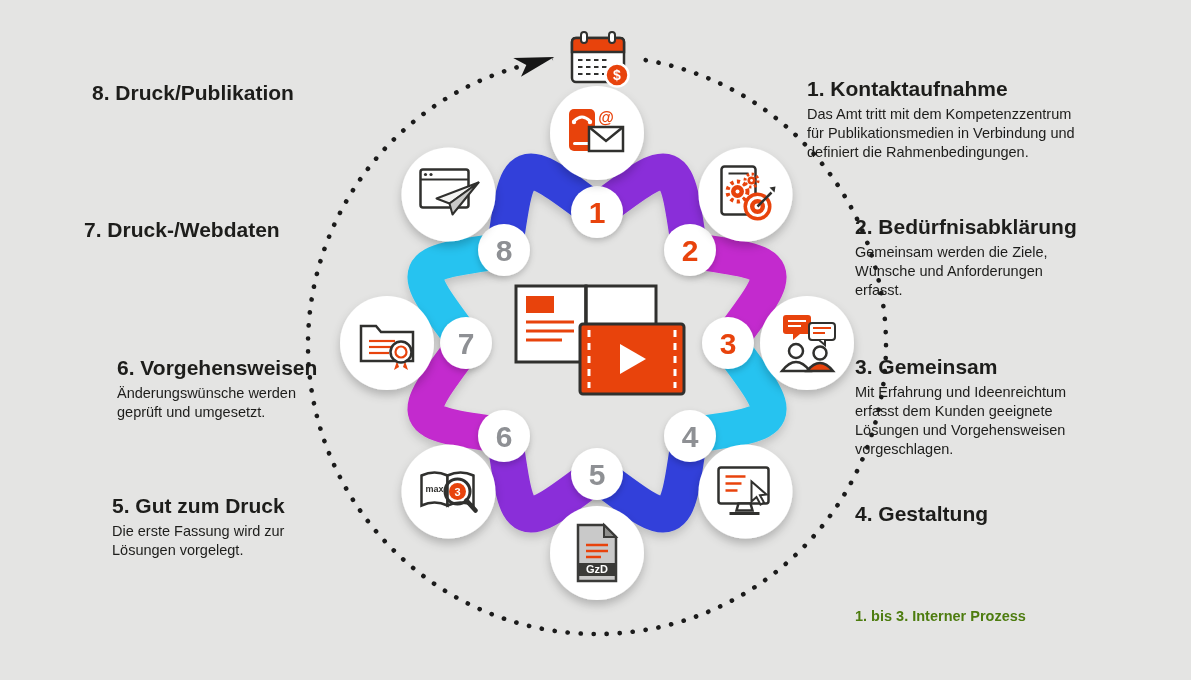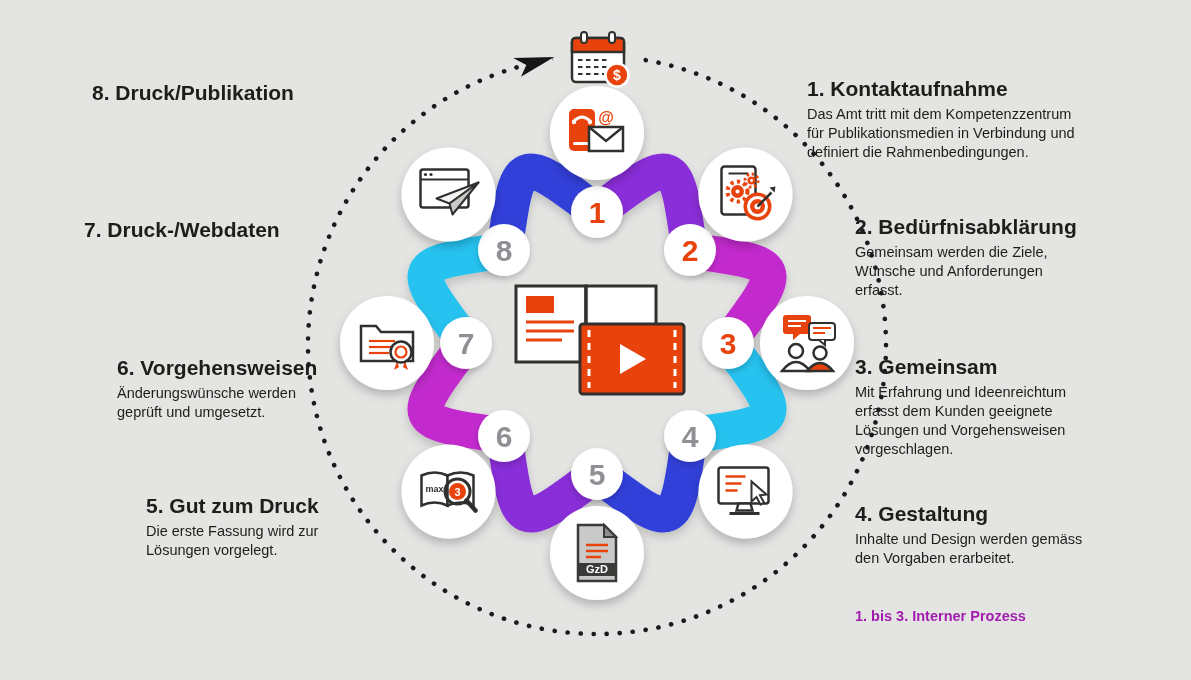--- a/index.html
+++ b/index.html
@@ -4,21 +4,21 @@
 <style>
   *{box-sizing:border-box}
   body{margin:0;background:#e4e4e3}
   .stage{position:relative;width:1191px;height:680px;background:#e4e4e3;
          font-family:"Liberation Sans","DejaVu Sans",sans-serif;color:#1d1d1b;overflow:hidden}
   .diagram-svg{position:absolute;left:0;top:0}
   .step{position:absolute}
   .step h3{margin:0 0 5px;font-size:21px;line-height:1.1;font-weight:bold;color:#1d1d1b;white-space:nowrap}
   .step p{margin:0;font-size:14.5px;line-height:1.3;color:#1d1d1b}
   .step.left{text-align:left}
-  .note{position:absolute;left:855px;top:608px;font-size:14.5px;font-weight:bold;color:#a21caf}
+  .note{position:absolute;left:855px;top:608px;font-size:14.5px;font-weight:bold;color:#4d7c0f}
   svg text{font-family:"Liberation Sans","DejaVu Sans",sans-serif}
   .numt{font-size:30px;font-weight:bold;text-anchor:middle}
   .num-hot{fill:#e8430c}
   .num-dim{fill:#8e9094}
   .seg{fill:none;stroke-width:36}
 </style>
 </head>
 <body>
 
 <div class="stage">
@@ -217,37 +217,36 @@
   <div class="step left" style="top:81px;right:859px;width:240px">
     <h3><span>8.</span> <span>Druck/Publikation</span></h3>
   </div>
   <div class="step left" style="top:218px;right:862px;width:245px">
     <h3><span>7.</span> <span>Druck-/Webdaten</span></h3>
   </div>
   <div class="step left" style="top:356px;right:859px;width:215px">
     <h3><span>6.</span> <span>Vorgehensweisen</span></h3>
     <p>Änderungswünsche werden geprüft und umgesetzt.</p>
   </div>
-  <div class="step left" style="top:494px;right:870px;width:175px">
+  <div class="step left" style="top:494px;right:904px;width:175px">
     <h3><span>5.</span> <span>Gut zum Druck</span></h3>
     <p>Die erste Fassung wird zur Lösungen vorgelegt.</p>
   </div>
 
   <div class="step" style="top:77px;left:807px;width:285px">
     <h3><span>1.</span> <span>Kontaktaufnahme</span></h3>
     <p>Das Amt tritt mit dem Kompetenzzentrum für Publikationsmedien in Verbindung und definiert die Rahmenbedingungen.</p>
   </div>
   <div class="step" style="top:215px;left:855px;width:210px">
     <h3><span>2.</span> <span>Bedürfnisabklärung</span></h3>
     <p>Gemeinsam werden die Ziele, Wünsche und Anforderungen erfasst.</p>
   </div>
   <div class="step" style="top:355px;left:855px;width:235px">
     <h3><span>3.</span> <span>Gemeinsam</span></h3>
     <p>Mit Erfahrung und Ideenreichtum erfasst dem Kunden geeignete Lösungen und Vorgehensweisen vorgeschlagen.</p>
   </div>
   <div class="step" style="top:502px;left:855px;width:245px">
     <h3><span>4.</span> <span>Gestaltung</span></h3>
-    <p>Inhalte und Design werden gemäss den Vorgaben erarbeitet.</p>
   </div>
 
   <div class="note">1. bis 3. Interner Prozess</div>
 
 </div>
 
 </body></html>

